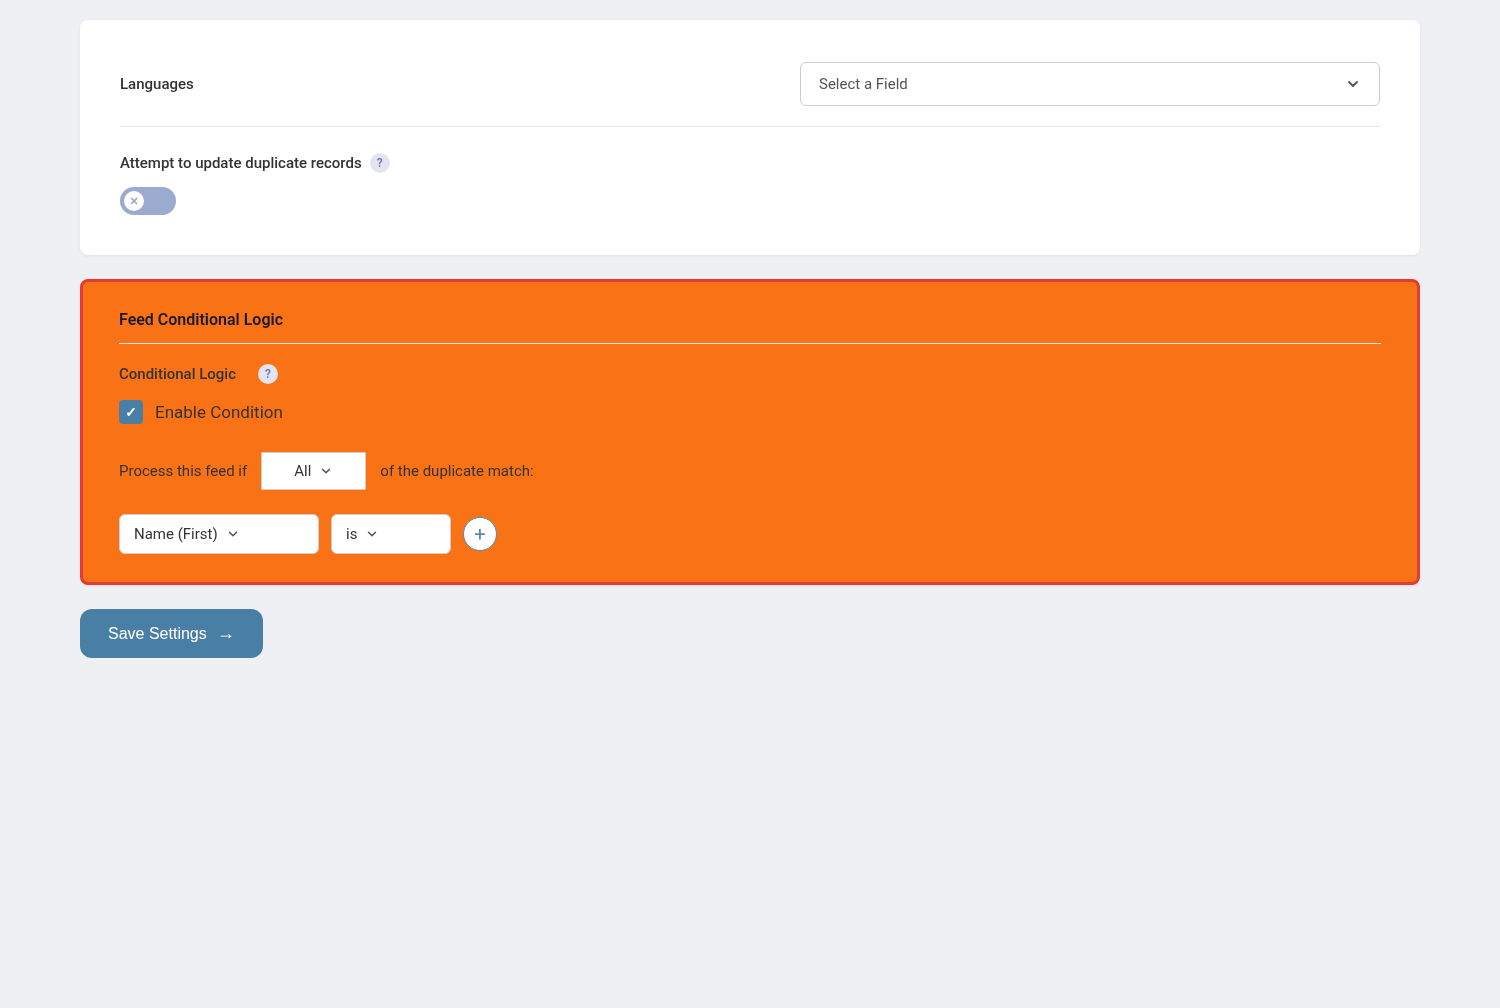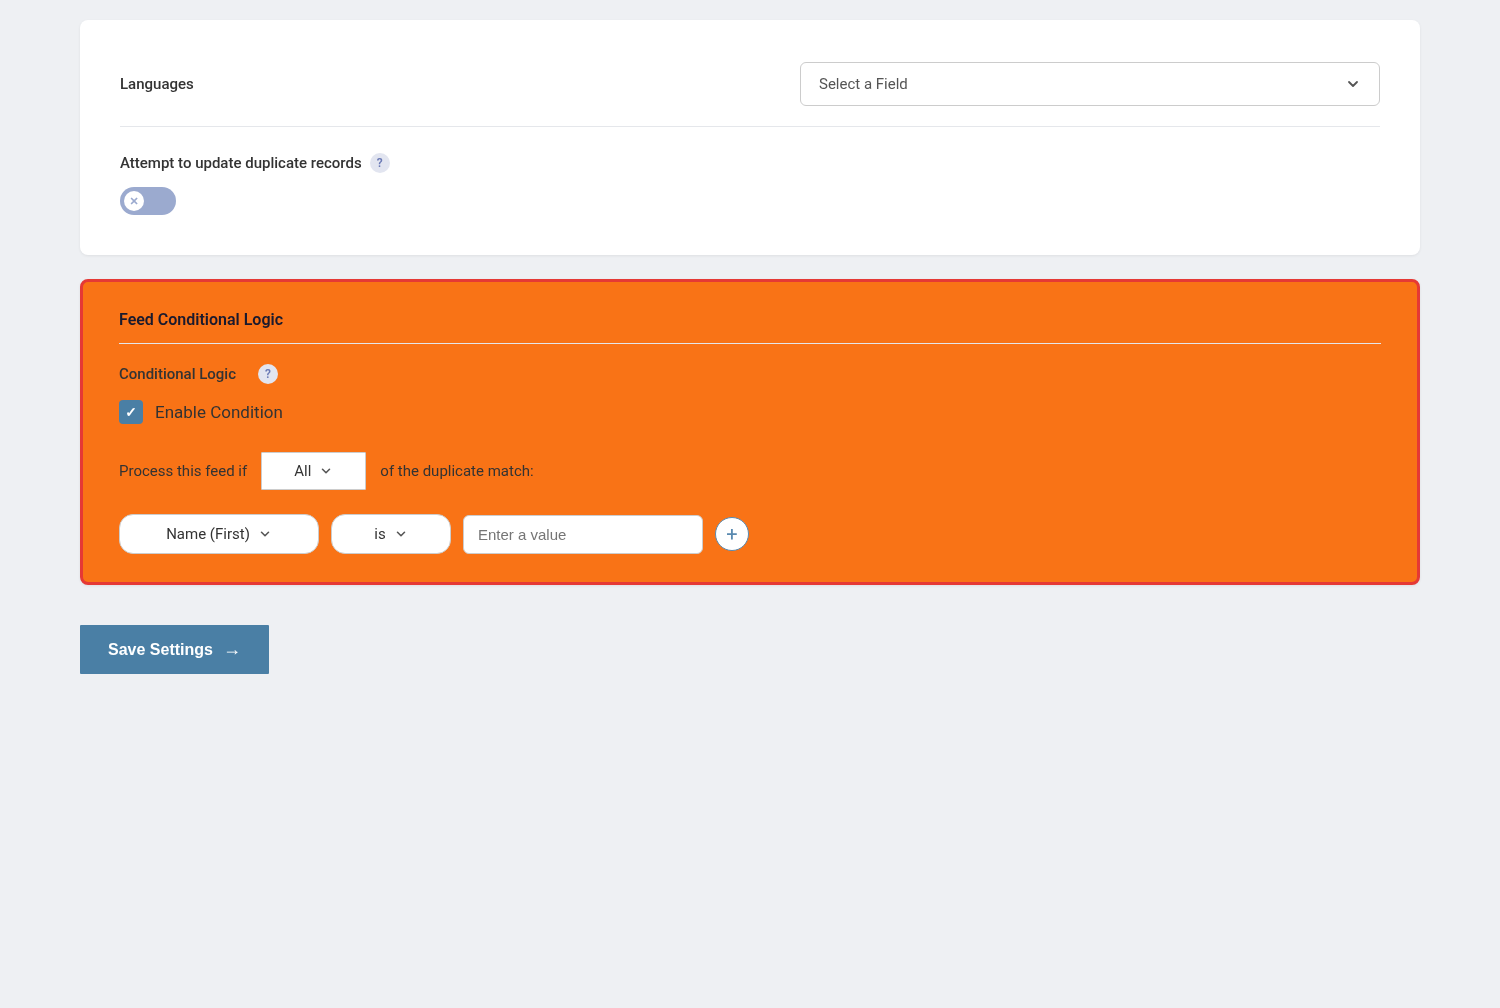--- a/index.html
+++ b/index.html
@@ -211,23 +211,23 @@
 
     .conditions-row {
       display: flex;
       align-items: center;
       gap: 12px;
     }
 
     .condition-select {
       display: flex;
       align-items: center;
-      justify-content: center;
+      justify-content: flex-start;
       border: 1.5px solid #ccc;
-      border-radius: 14px;
+      border-radius: 6px;
       padding: 10px 14px;
       cursor: pointer;
       background: #fff;
       color: #333;
       font-size: 15px;
       gap: 8px;
     }
 
     .name-select { min-width: 200px; }
     .is-select { min-width: 120px; }
@@ -259,26 +259,26 @@
       flex-shrink: 0;
     }
 
     .save-btn {
       display: inline-flex;
       align-items: center;
       gap: 10px;
       background: #4a7fa5;
       color: #fff;
       border: none;
-      border-radius: 1px;
+      border-radius: 12px;
       padding: 14px 28px;
       font-size: 16px;
-      font-weight: 700;
-      cursor: pointer;
-      margin-top: 16px;
+      font-weight: 400;
+      cursor: pointer;
+      margin-top: 0;
     }
 
     .arrow-right {
       font-size: 18px;
     }
 
     .chevron-svg {
       display: inline-block;
     }
   </style>
@@ -349,21 +349,20 @@
       <svg class="chevron-svg" width="14" height="14" viewBox="0 0 16 16" fill="none">
         <path d="M4 6l4 4 4-4" stroke="#555" stroke-width="1.8" stroke-linecap="round" stroke-linejoin="round"></path>
       </svg>
     </div>
     <div class="condition-select is-select">
       <span>is</span>
       <svg class="chevron-svg" width="14" height="14" viewBox="0 0 16 16" fill="none">
         <path d="M4 6l4 4 4-4" stroke="#555" stroke-width="1.8" stroke-linecap="round" stroke-linejoin="round"></path>
       </svg>
     </div>
-    <input class="value-input" type="text" placeholder="Enter a value" style="">
     <div class="add-btn">
       <span>+</span>
     </div>
   </div>
 </div>
 
 
 <button class="save-btn">
   <span>Save Settings</span>
   <span class="arrow-right">→</span>

